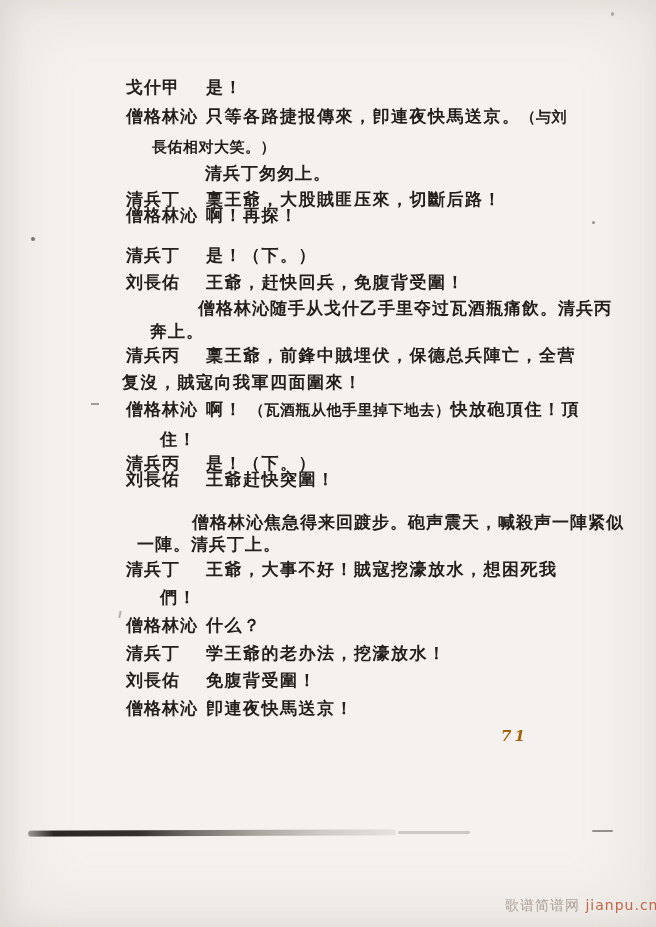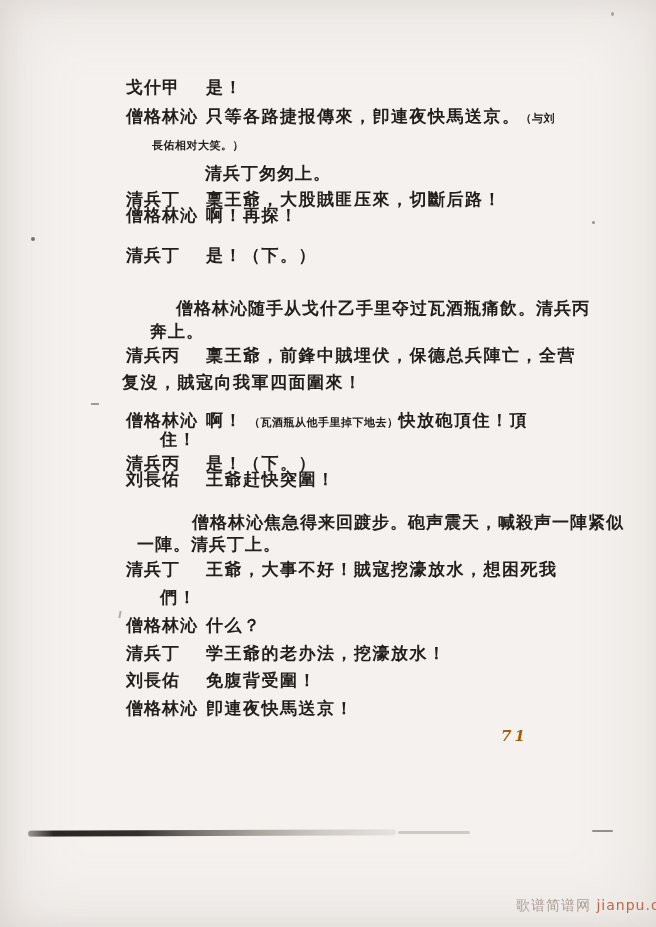--- a/index.html
+++ b/index.html
@@ -10,35 +10,35 @@
     font-family:"DejaVu Serif","Liberation Serif",serif;
     color:#211d1a;
     box-shadow: inset 0 0 70px rgba(185,175,165,0.30), inset 8px 0 25px rgba(180,170,160,0.18);
   }
   .ln {
     position:absolute; left:126px; white-space:nowrap;
     font-size:17px; font-weight:bold; letter-spacing:1.5px;
     color:#23201c;
   }
   .spk { display:inline-block; width:80px; letter-spacing:1px; }
-  .sm  { font-size:11px; letter-spacing:0.5px; }
+  .sm  { font-size:15px; letter-spacing:0.5px; }
   .stage { font-size:17px; letter-spacing:1px; }
   .pre-gap { margin-right:6px; }
   .pagenum {
     position:absolute; left:501px; top:727px;
     font-size:15px; font-style:italic; font-weight:bold;
     letter-spacing:3px; color:#a16207;
   }
   .watermark {
     position:absolute; left:505px; top:897px;
     font-size:14px; letter-spacing:1px;
     font-family:"DejaVu Sans","Liberation Sans",sans-serif;
     white-space:nowrap;
   }
-  .wm-name { color:#ab9e96;margin-left:11px; }
+  .wm-name { color:#ab9e96; }
   .wm-url  { color:#c2664a; }
   .smudge-main {
     position:absolute; left:28px; top:830px; width:368px; height:6px;
     background: linear-gradient(90deg,
       rgba(60,52,46,0.45) 0%, rgba(25,21,18,0.92) 7%, rgba(25,21,18,0.88) 30%,
       rgba(50,44,38,0.65) 45%, rgba(80,70,62,0.45) 62%, rgba(110,100,90,0.28) 80%,
       rgba(130,120,110,0.12) 100%);
     border-radius:3px; transform:rotate(-0.2deg); filter:blur(0.4px);
   }
   .smudge-faint {
@@ -68,30 +68,31 @@
   <div class="ln sm" style="top:138px;left:152px">長佑相对大笑。）</div>
 
   <div class="ln stage" style="top:162px;left:205px">清兵丁匆匆上。</div>
 
   <div class="ln" style="top:188px"><span class="spk">清兵丁</span><span>稟王爺，大股賊匪压來，切斷后路！</span></div>
 
   <div class="ln" style="top:204px"><span class="spk">僧格林沁</span><span>啊！再探！</span></div>
 
   <div class="ln" style="top:244px"><span class="spk">清兵丁</span><span>是！（下。）</span></div>
 
+  <div class="ln" style="top:271px"><span class="spk">刘長佑</span><span>王爺，赶快回兵，免腹背受圍！</span></div>
 
-  <div class="ln stage" style="top:297px;left:176px">僧格林沁随手从戈什乙手里夺过瓦酒瓶痛飲。清兵丙</div>
+  <div class="ln stage" style="top:297px;left:198px">僧格林沁随手从戈什乙手里夺过瓦酒瓶痛飲。清兵丙</div>
 
   <div class="ln stage" style="top:320px;left:150px">奔上。</div>
 
   <div class="ln" style="top:344px"><span class="spk">清兵丙</span><span>稟王爺，前鋒中賊埋伏，保德总兵陣亡，全营</span></div>
 
   <div class="ln" style="top:371px;left:122px">复沒，賊寇向我軍四面圍來！</div>
 
-  <div class="ln" style="top:409px"><span class="spk">僧格林沁</span><span class="pre-gap">啊！</span><span class="sm">（瓦酒瓶从他手里掉下地去）</span><span>快放砲頂住！頂</span></div>
+  <div class="ln" style="top:398px"><span class="spk">僧格林沁</span><span class="pre-gap">啊！</span><span class="sm">（瓦酒瓶从他手里掉下地去）</span><span>快放砲頂住！頂</span></div>
 
   <div class="ln" style="top:428px;left:160px">住！</div>
 
   <div class="ln" style="top:452px"><span class="spk">清兵丙</span><span>是！（下。）</span></div>
 
   <div class="ln" style="top:468px"><span class="spk">刘長佑</span><span>王爺赶快突圍！</span></div>
 
   <div class="ln stage" style="top:511px;left:192px">僧格林沁焦急得来回踱步。砲声震天，喊殺声一陣紧似</div>
 
   <div class="ln stage" style="top:533px;left:137px">一陣。清兵丁上。</div>

